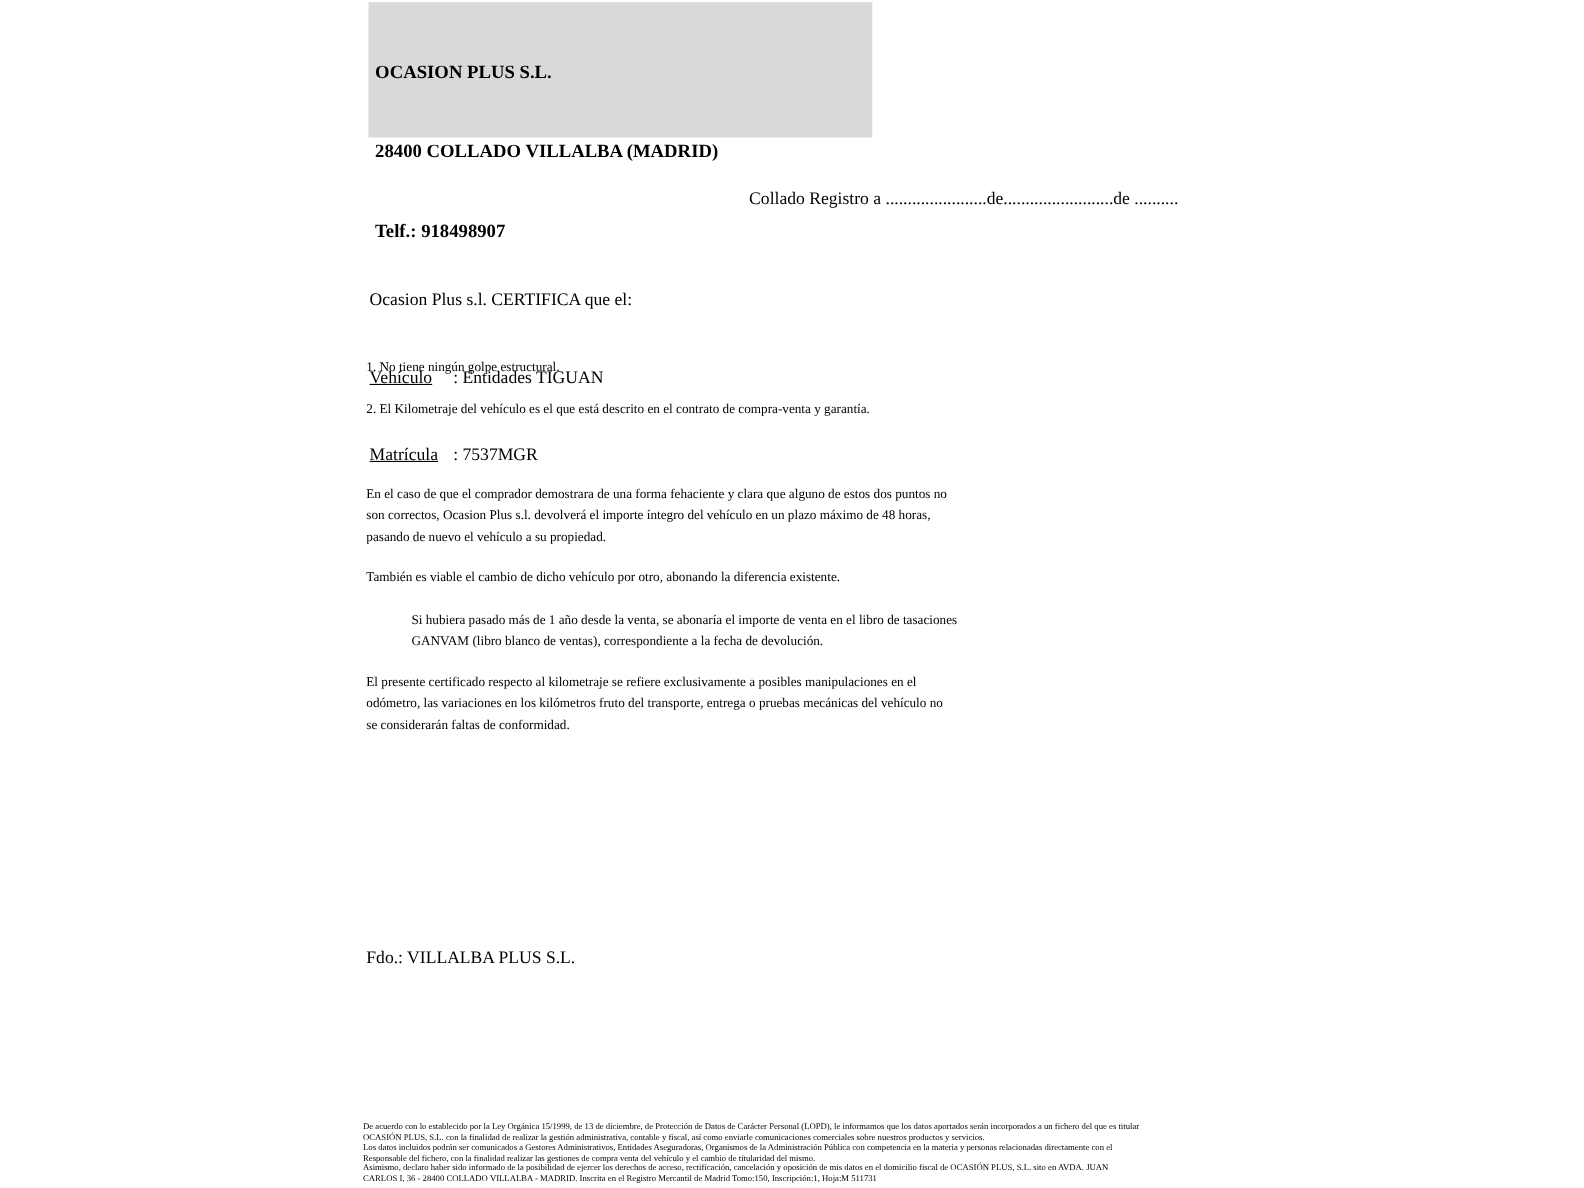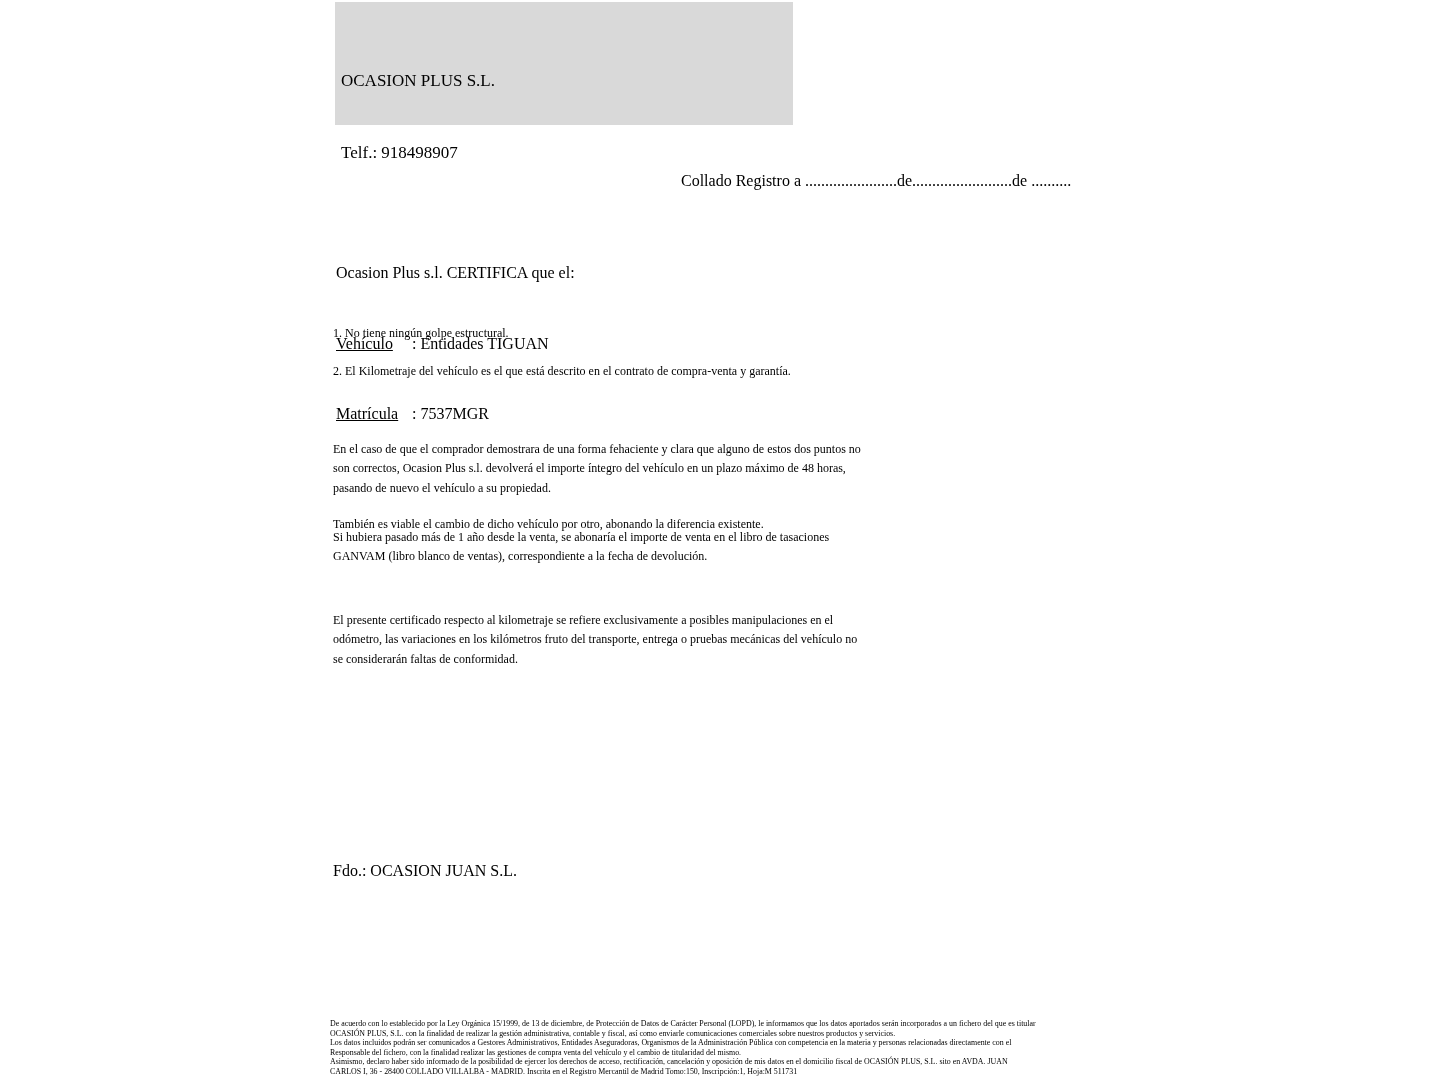--- a/index.html
+++ b/index.html
@@ -16,23 +16,23 @@
     color: #000000;
     overflow: hidden;
   }
   .header-box {
     position: absolute;
     left: 335px;
     top: 2px;
     width: 458px;
     height: 123px;
     background: #d9d9d9;
-    padding: 19px 0 0 6px;
+    padding: 4px 0 0 6px;
     box-sizing: border-box;
-    font-weight: normal;
+    font-weight: bold;
     font-size: 17px;
     line-height: 24px;
     white-space: pre;
   }
   .date-line {
     position: absolute;
     left: 681px;
     top: 171px;
     font-size: 16px;
     line-height: 19.4px;
@@ -55,21 +55,21 @@
     position: absolute;
     left: 333px;
     font-size: 12px;
     line-height: 19.4px;
     white-space: pre;
   }
   .item-1 { top: 324px; }
   .item-2 { top: 362px; }
   .para-caso { top: 440px; }
   .para-cambio { top: 515px; }
-  .para-ganvam { top: 528px; }
+  .para-ganvam { top: 554px; margin-left: 41px; }
   .para-odometro { top: 611px; }
   .signature {
     position: absolute;
     left: 333px;
     top: 861px;
     font-size: 16px;
     line-height: 19.4px;
     white-space: pre;
   }
   .fine-print {
@@ -81,20 +81,21 @@
     white-space: pre;
   }
 </style>
 </head>
 <body>
 
 <div class="page">
 
   <div class="header-box">
     <div>OCASION PLUS S.L.</div>
+    <div>28400 COLLADO VILLALBA (MADRID)</div>
     <div>Telf.: 918498907</div>
   </div>
 
   <div class="date-line">Collado Registro a .......................de.........................de ..........</div>
 
   <div class="cert-block">
     <div>Ocasion Plus s.l. CERTIFICA que el:</div>
     <div class="field-row"><span class="field-label">Vehículo</span><span class="field-value">: Entidades TIGUAN</span></div>
     <div class="field-row"><span class="field-label">Matrícula</span><span class="field-value">: 7537MGR</span></div>
   </div>
@@ -105,21 +106,21 @@
   <div class="para para-caso">En el caso de que el comprador demostrara de una forma fehaciente y clara que alguno de estos dos puntos no
 son correctos, Ocasion Plus s.l. devolverá el importe íntegro del vehículo en un plazo máximo de 48 horas,
 pasando de nuevo el vehículo a su propiedad.</div>
   <div class="para para-cambio">También es viable el cambio de dicho vehículo por otro, abonando la diferencia existente.</div>
   <div class="para para-ganvam">Si hubiera pasado más de 1 año desde la venta, se abonaría el importe de venta en el libro de tasaciones
 GANVAM (libro blanco de ventas), correspondiente a la fecha de devolución.</div>
   <div class="para para-odometro">El presente certificado respecto al kilometraje se refiere exclusivamente a posibles manipulaciones en el
 odómetro, las variaciones en los kilómetros fruto del transporte, entrega o pruebas mecánicas del vehículo no
 se considerarán faltas de conformidad.</div>
 
-  <div class="signature">Fdo.: OCASION JUAN S.L.</div>
+  <div class="signature">Fdo.: VILLALBA PLUS S.L.</div>
 
   <div class="fine-print">De acuerdo con lo establecido por la Ley Orgánica 15/1999, de 13 de diciembre, de Protección de Datos de Carácter Personal (LOPD), le informamos que los datos aportados serán incorporados a un fichero del que es titular
 OCASIÓN PLUS, S.L. con la finalidad de realizar la gestión administrativa, contable y fiscal, así como enviarle comunicaciones comerciales sobre nuestros productos y servicios.
 Los datos incluidos podrán ser comunicados a Gestores Administrativos, Entidades Aseguradoras, Organismos de la Administración Pública con competencia en la materia y personas relacionadas directamente con el
 Responsable del fichero, con la finalidad realizar las gestiones de compra venta del vehículo y el cambio de titularidad del mismo.
 Asimismo, declaro haber sido informado de la posibilidad de ejercer los derechos de acceso, rectificación, cancelación y oposición de mis datos en el domicilio fiscal de OCASIÓN PLUS, S.L. sito en AVDA. JUAN
 CARLOS I, 36 - 28400 COLLADO VILLALBA - MADRID. Inscrita en el Registro Mercantil de Madrid Tomo:150, Inscripción:1, Hoja:M 511731</div>
 
 </div>
 

